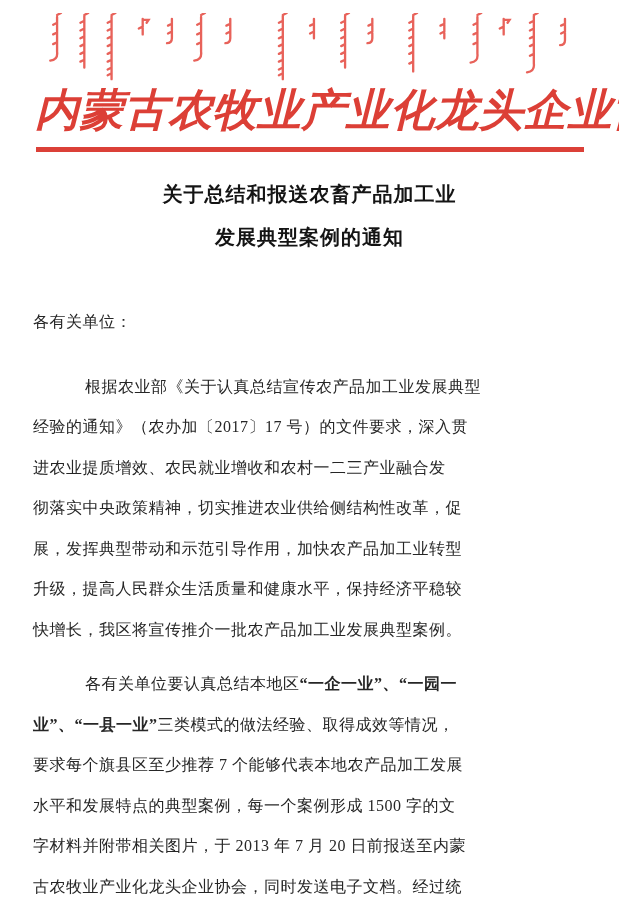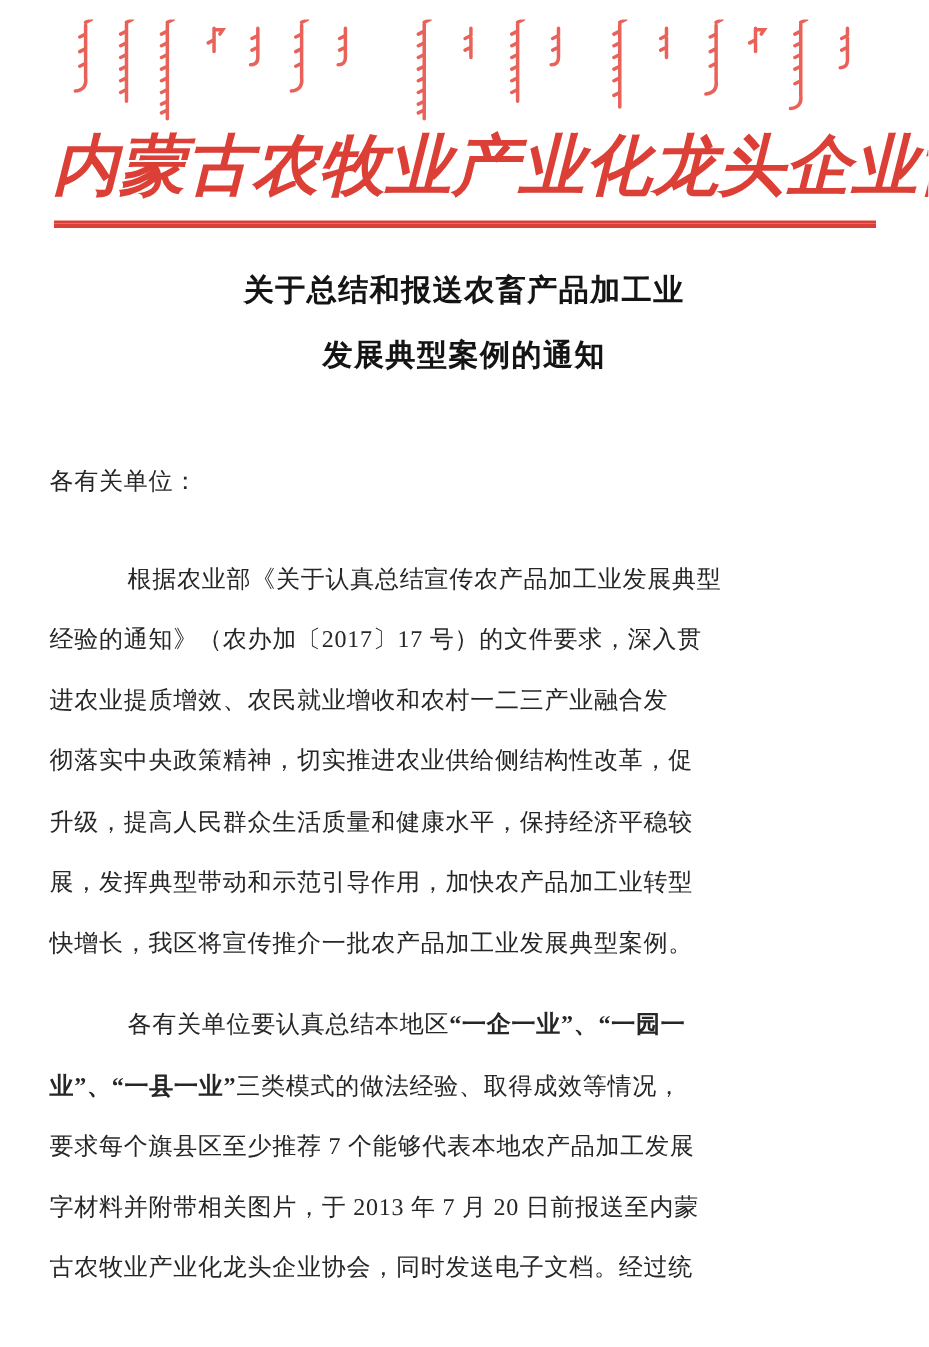--- a/index.html
+++ b/index.html
@@ -93,27 +93,28 @@
   </div>
 
   <div class="doc-body">
     <div class="line">各有关单位：</div>
 
     <div class="p1">
       <div class="line indent">根据农业部《关于认真总结宣传农产品加工业发展典型</div>
       <div class="line">经验的通知》（农办加〔2017〕17 号）的文件要求，深入贯</div>
       <div class="line">进农业提质增效、农民就业增收和农村一二三产业融合发</div>
       <div class="line">彻落实中央政策精神，切实推进农业供给侧结构性改革，促</div>
+      <div class="line">展，发挥典型带动和示范引导作用，加快农产品加工业转型</div>
       <div class="line">升级，提高人民群众生活质量和健康水平，保持经济平稳较</div>
-      <div class="line">展，发挥典型带动和示范引导作用，加快农产品加工业转型</div>
       <div class="line">快增长，我区将宣传推介一批农产品加工业发展典型案例。</div>
     </div>
 
     <div class="p2">
       <div class="line indent"><span>各有关单位要认真总结本地区</span><span class="b">“一企一业”、“一园一</span></div>
       <div class="line"><span class="b">业”、“一县一业”</span><span>三类模式的做法经验、取得成效等情况，</span></div>
       <div class="line">要求每个旗县区至少推荐 7 个能够代表本地农产品加工发展</div>
+      <div class="line">水平和发展特点的典型案例，每一个案例形成 1500 字的文</div>
       <div class="line">字材料并附带相关图片，于 2013 年 7 月 20 日前报送至内蒙</div>
       <div class="line">古农牧业产业化龙头企业协会，同时发送电子文档。经过统</div>
     </div>
   </div>
 
 </div>
 
 </body></html>

